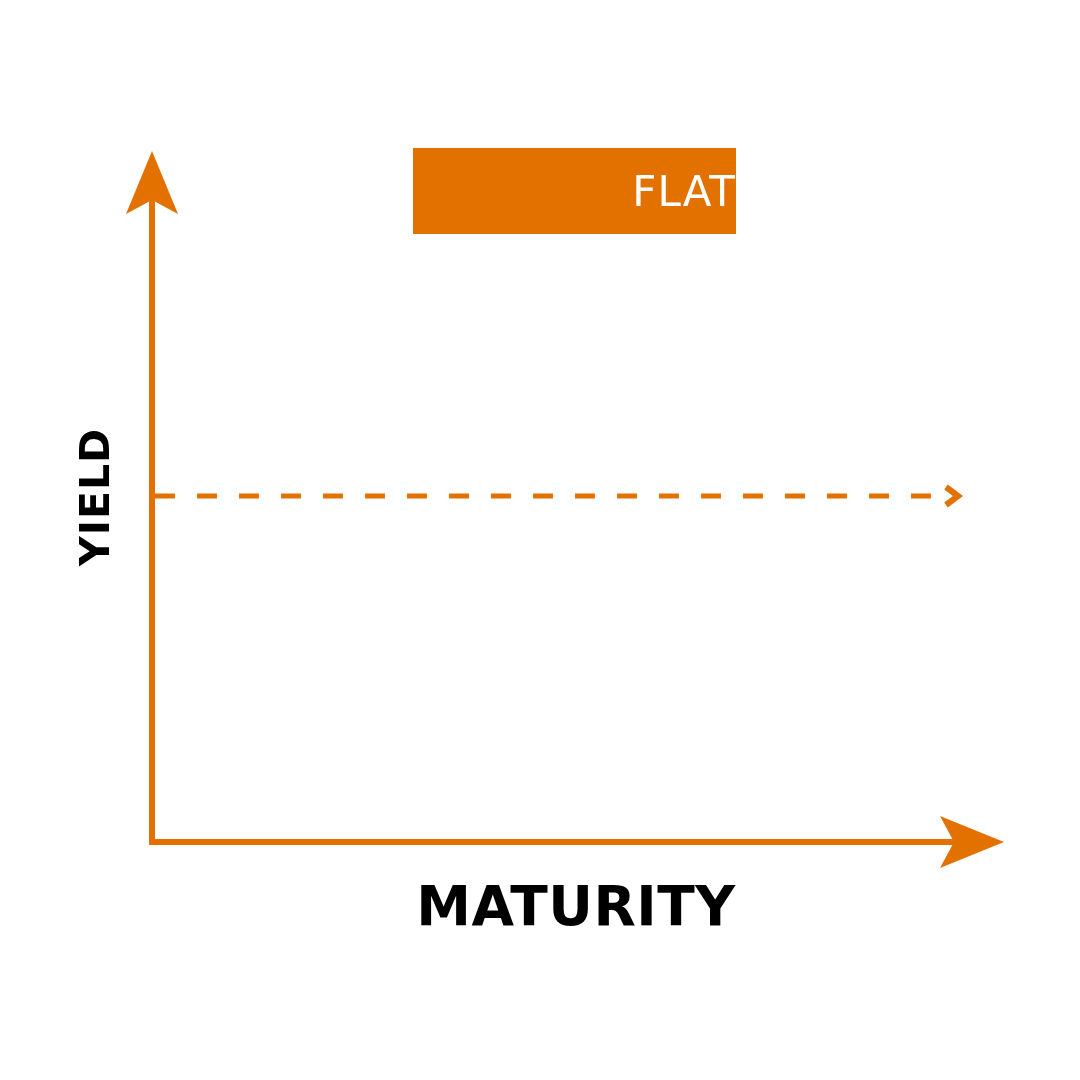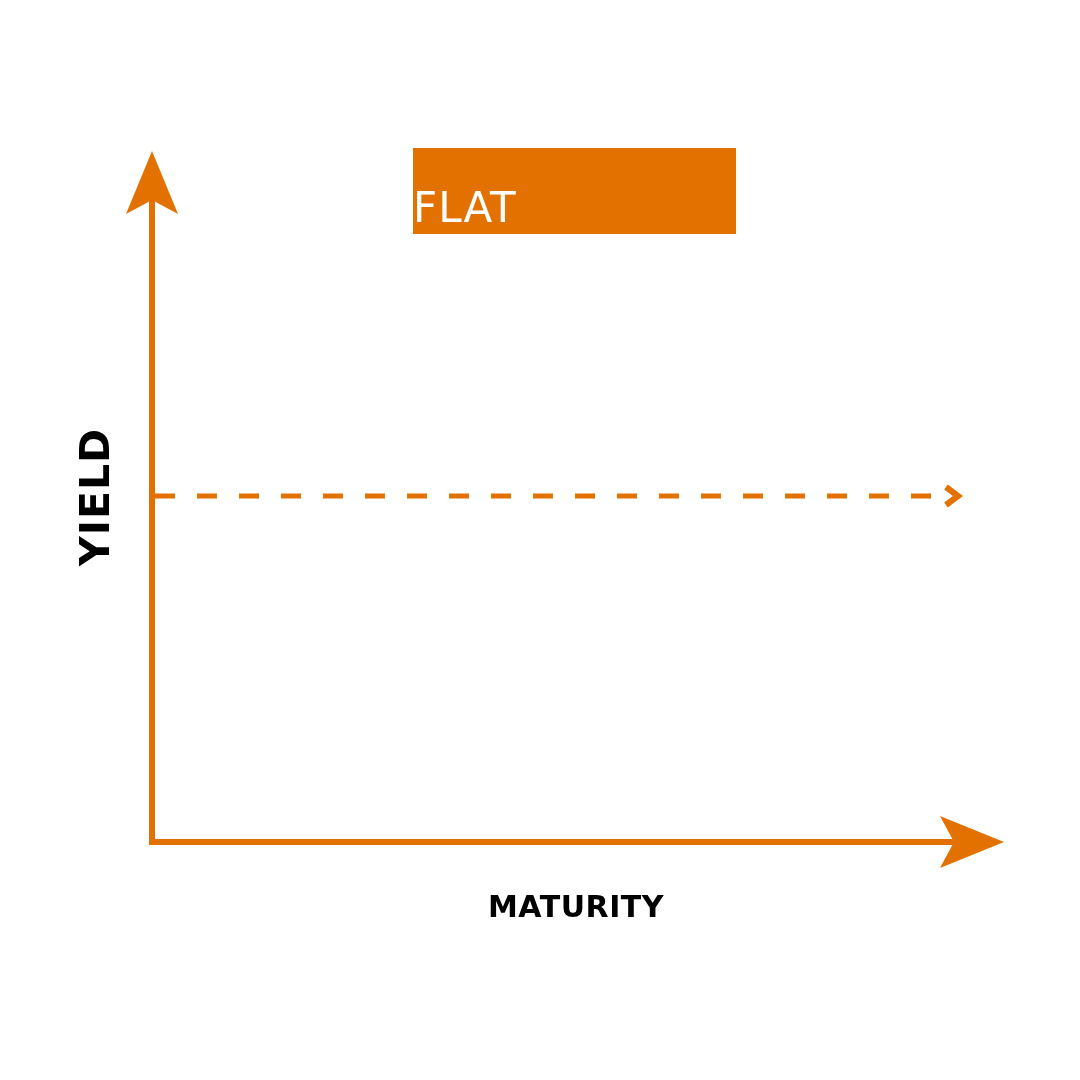--- a/index.html
+++ b/index.html
@@ -1,30 +1,30 @@
 <!DOCTYPE html>
 <html><head>
 <meta charset="utf-8">
 <style>
   html, body { margin: 0; padding: 0; background: #ffffff; }
   body { width: 1080px; height: 1080px; position: relative; overflow: hidden; font-family: "DejaVu Sans", sans-serif; }
   #chart-svg { position: absolute; left: 0; top: 0; }
   .title-box {
     position: absolute; left: 413px; top: 148px; width: 323px; height: 86px;
-    display: flex; align-items: center; justify-content: flex-start; margin-top: 16px;
+    display: flex; align-items: center; justify-content: flex-end;
   }
   .title-text { color: #ffffff; font-size: 42px; font-weight: normal; letter-spacing: 1px; font-family: "DejaVu Sans", sans-serif; }
   .ylabel {
     position: absolute; left: 95px; top: 497px; transform: translate(-50%, -50%) rotate(-90deg);
     font-size: 41px; font-weight: bold; color: #000000; letter-spacing: 1px; white-space: nowrap;
     font-family: "DejaVu Sans", sans-serif;
   }
   .xlabel {
     position: absolute; left: 576px; top: 906px; transform: translate(-50%, -50%);
-    font-size: 30px; font-weight: bold; color: #000000; letter-spacing: 0.5px; white-space: nowrap;
+    font-size: 55px; font-weight: bold; color: #000000; letter-spacing: 0.5px; white-space: nowrap;
     font-family: "DejaVu Sans", sans-serif;
   }
 </style>
 </head>
 <body>
 
 <svg id="chart-svg" width="1080" height="1080" viewBox="0 0 1080 1080">
 
   <line x1="152" y1="845" x2="152" y2="195" stroke="#E37100" stroke-width="6"></line>
 

